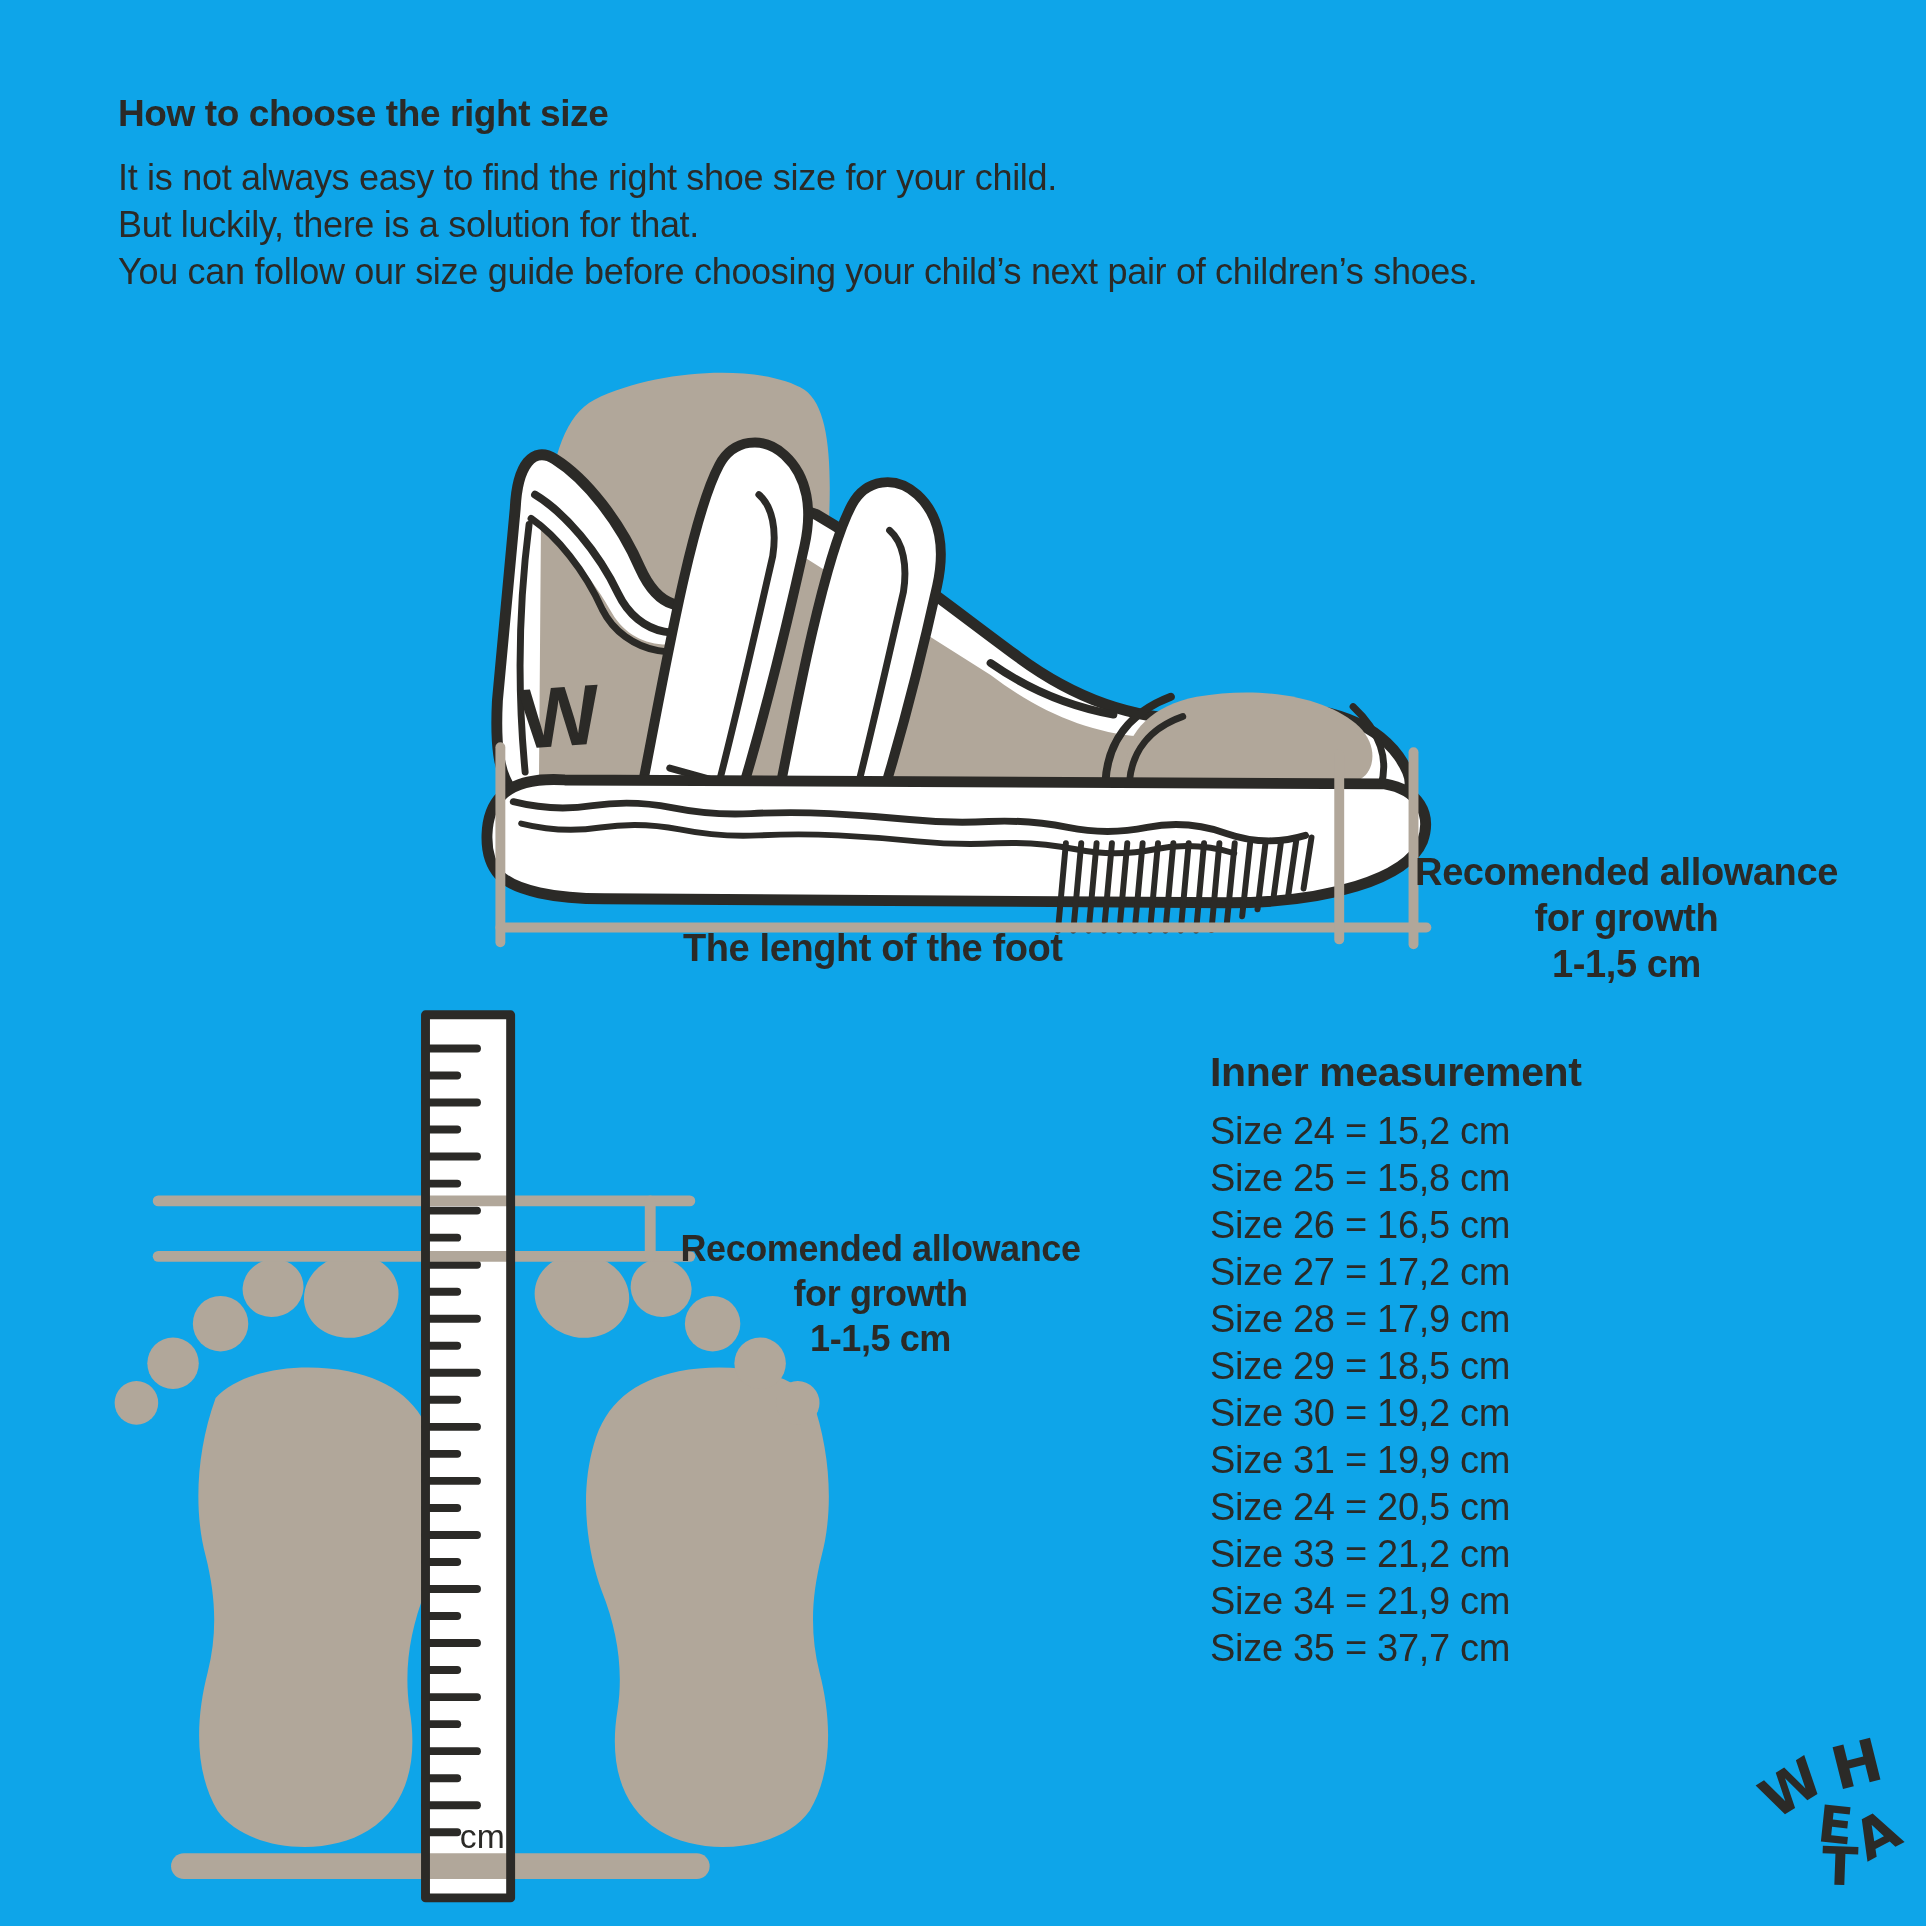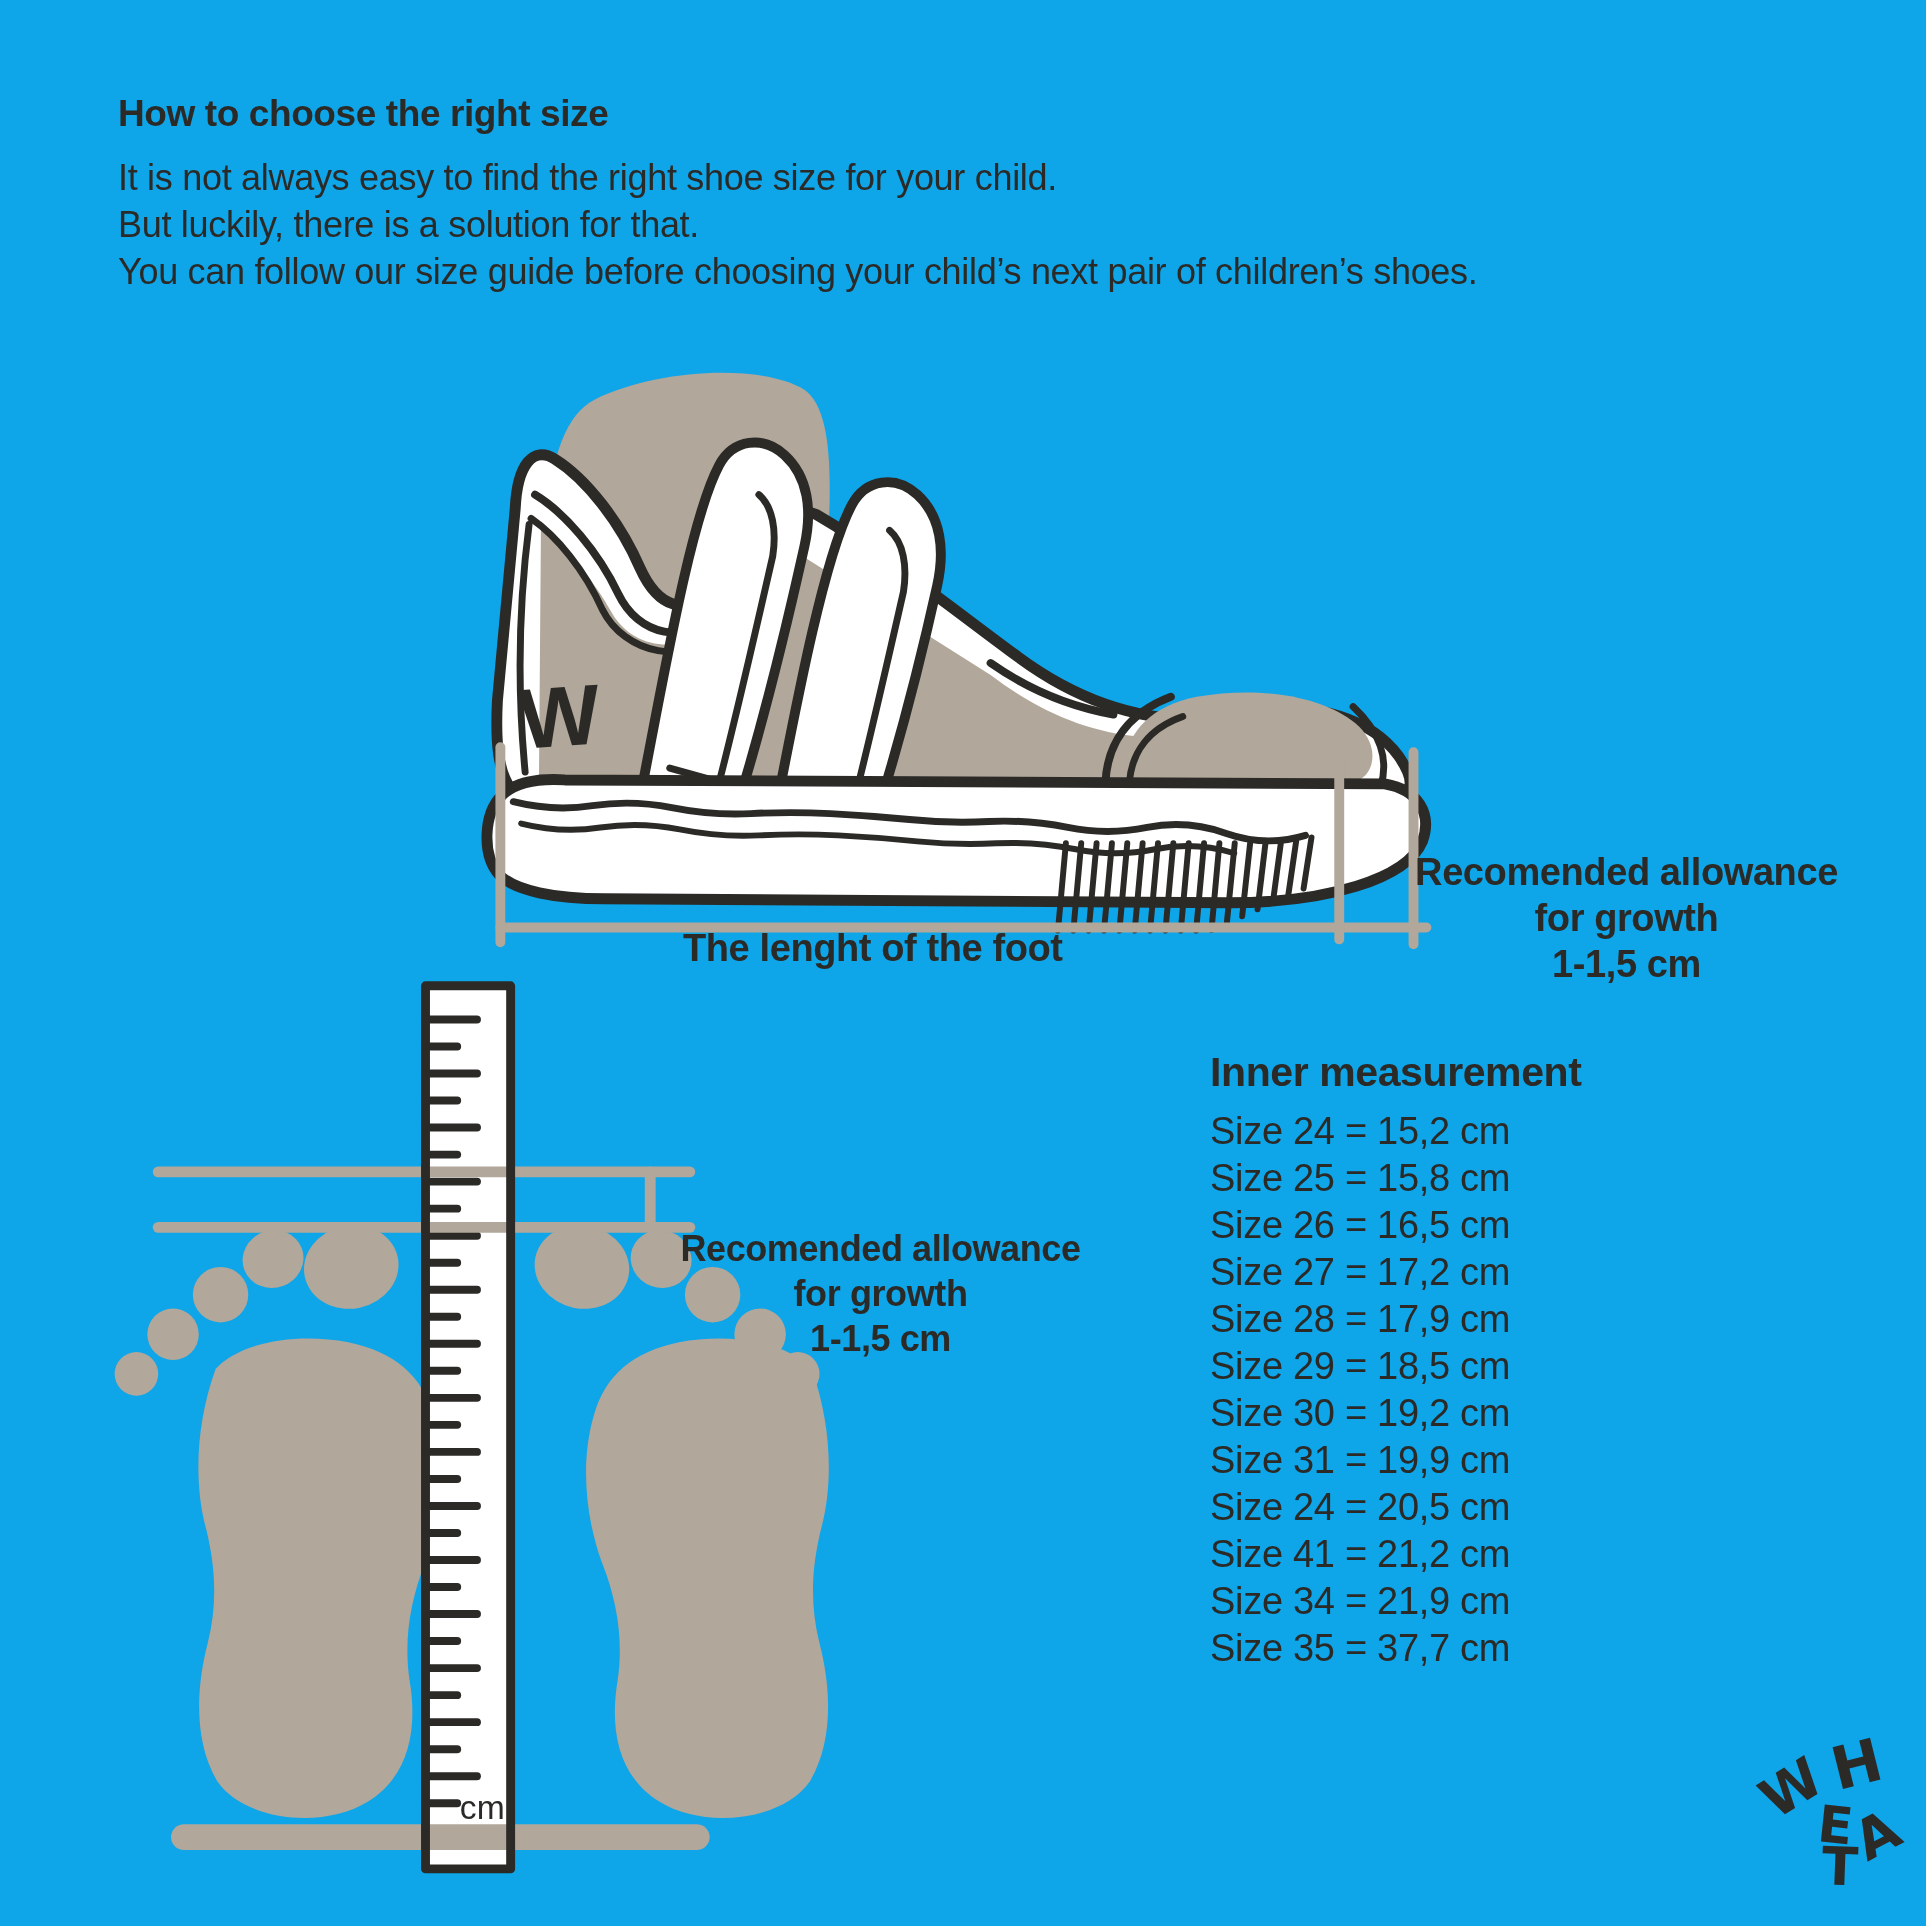--- a/index.html
+++ b/index.html
@@ -15,21 +15,21 @@
   .page-title{
     left:118px;top:93px;
     font-size:37px;font-weight:700;letter-spacing:-0.4px;
   }
   .intro{
     left:118px;top:154px;width:1485px;
     font-size:36px;line-height:47px;letter-spacing:-0.3px;
   }
   .intro div{white-space:nowrap;}
   .shoe-wrap{left:436px;top:348px;width:1030px;height:644px;}
-  .ruler-wrap{left:79px;top:948px;width:1089px;height:927px;}
+  .ruler-wrap{left:79px;top:977px;width:1089px;height:927px;}
   svg{display:block;width:100%;height:100%;}
   .taupe-fill{fill:var(--taupe);}
   .white-fill{fill:#ffffff;}
   .ink-fill{fill:var(--ink);}
   .ink-stroke{stroke:var(--ink);fill:none;stroke-linecap:round;stroke-linejoin:round;}
   .ink-stroke-fill{stroke:var(--ink);fill:#ffffff;stroke-linecap:round;stroke-linejoin:round;}
   .taupe-stroke{stroke:var(--taupe);fill:none;stroke-linecap:round;stroke-linejoin:round;}
   .bold-label{font-weight:700;letter-spacing:-0.4px;}
   .foot-length-label{
     left:683px;top:927px;width:554px;
@@ -288,21 +288,21 @@
     <div id="size-rows">
         <div class="size-row">Size 24 = 15,2 cm</div>
         <div class="size-row">Size 25 = 15,8 cm</div>
         <div class="size-row">Size 26 = 16,5 cm</div>
         <div class="size-row">Size 27 = 17,2 cm</div>
         <div class="size-row">Size 28 = 17,9 cm</div>
         <div class="size-row">Size 29 = 18,5 cm</div>
         <div class="size-row">Size 30 = 19,2 cm</div>
         <div class="size-row">Size 31 = 19,9 cm</div>
         <div class="size-row">Size 24 = 20,5 cm</div>
-        <div class="size-row">Size 41 = 21,2 cm</div>
+        <div class="size-row">Size 33 = 21,2 cm</div>
         <div class="size-row">Size 34 = 21,9 cm</div>
         <div class="size-row">Size 35 = 37,7 cm</div>
       </div>
   </div>
 
   <div class="abs brand-logo" id="brand-logo">
       <span class="logo-letter letter-0">W</span>
       <span class="logo-letter letter-1">H</span>
       <span class="logo-letter letter-2">E</span>
       <span class="logo-letter letter-3">A</span>

